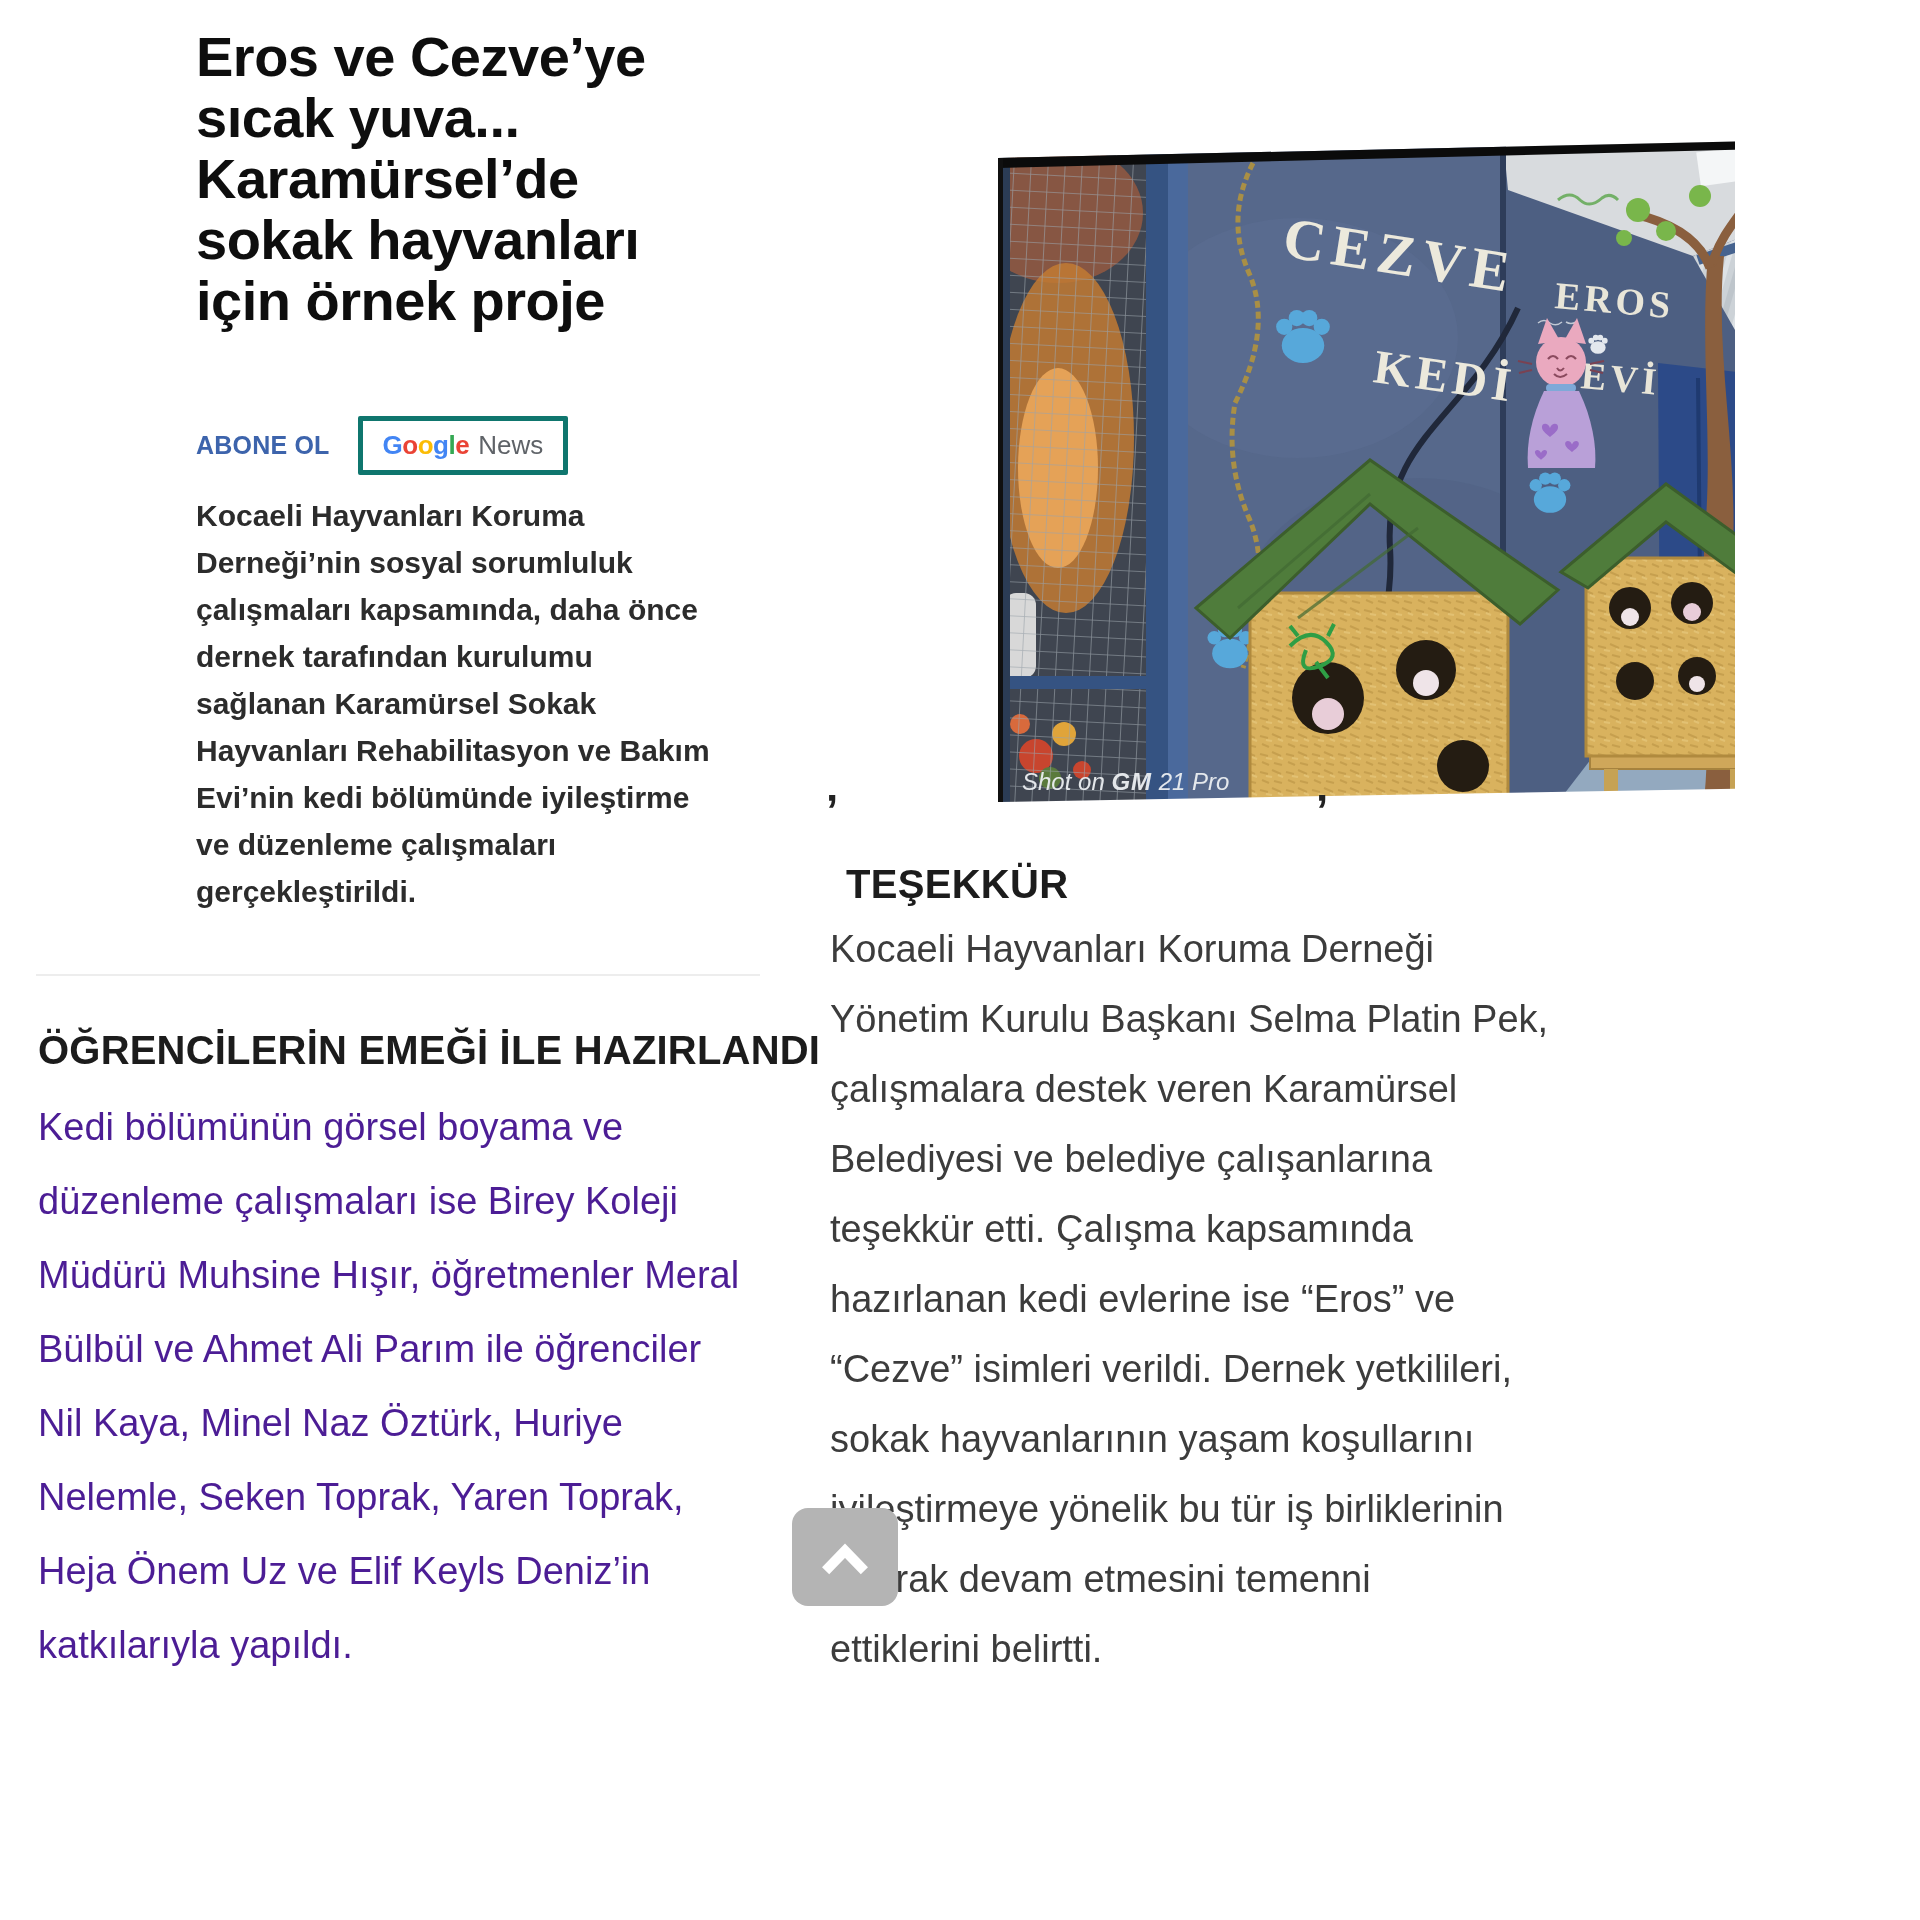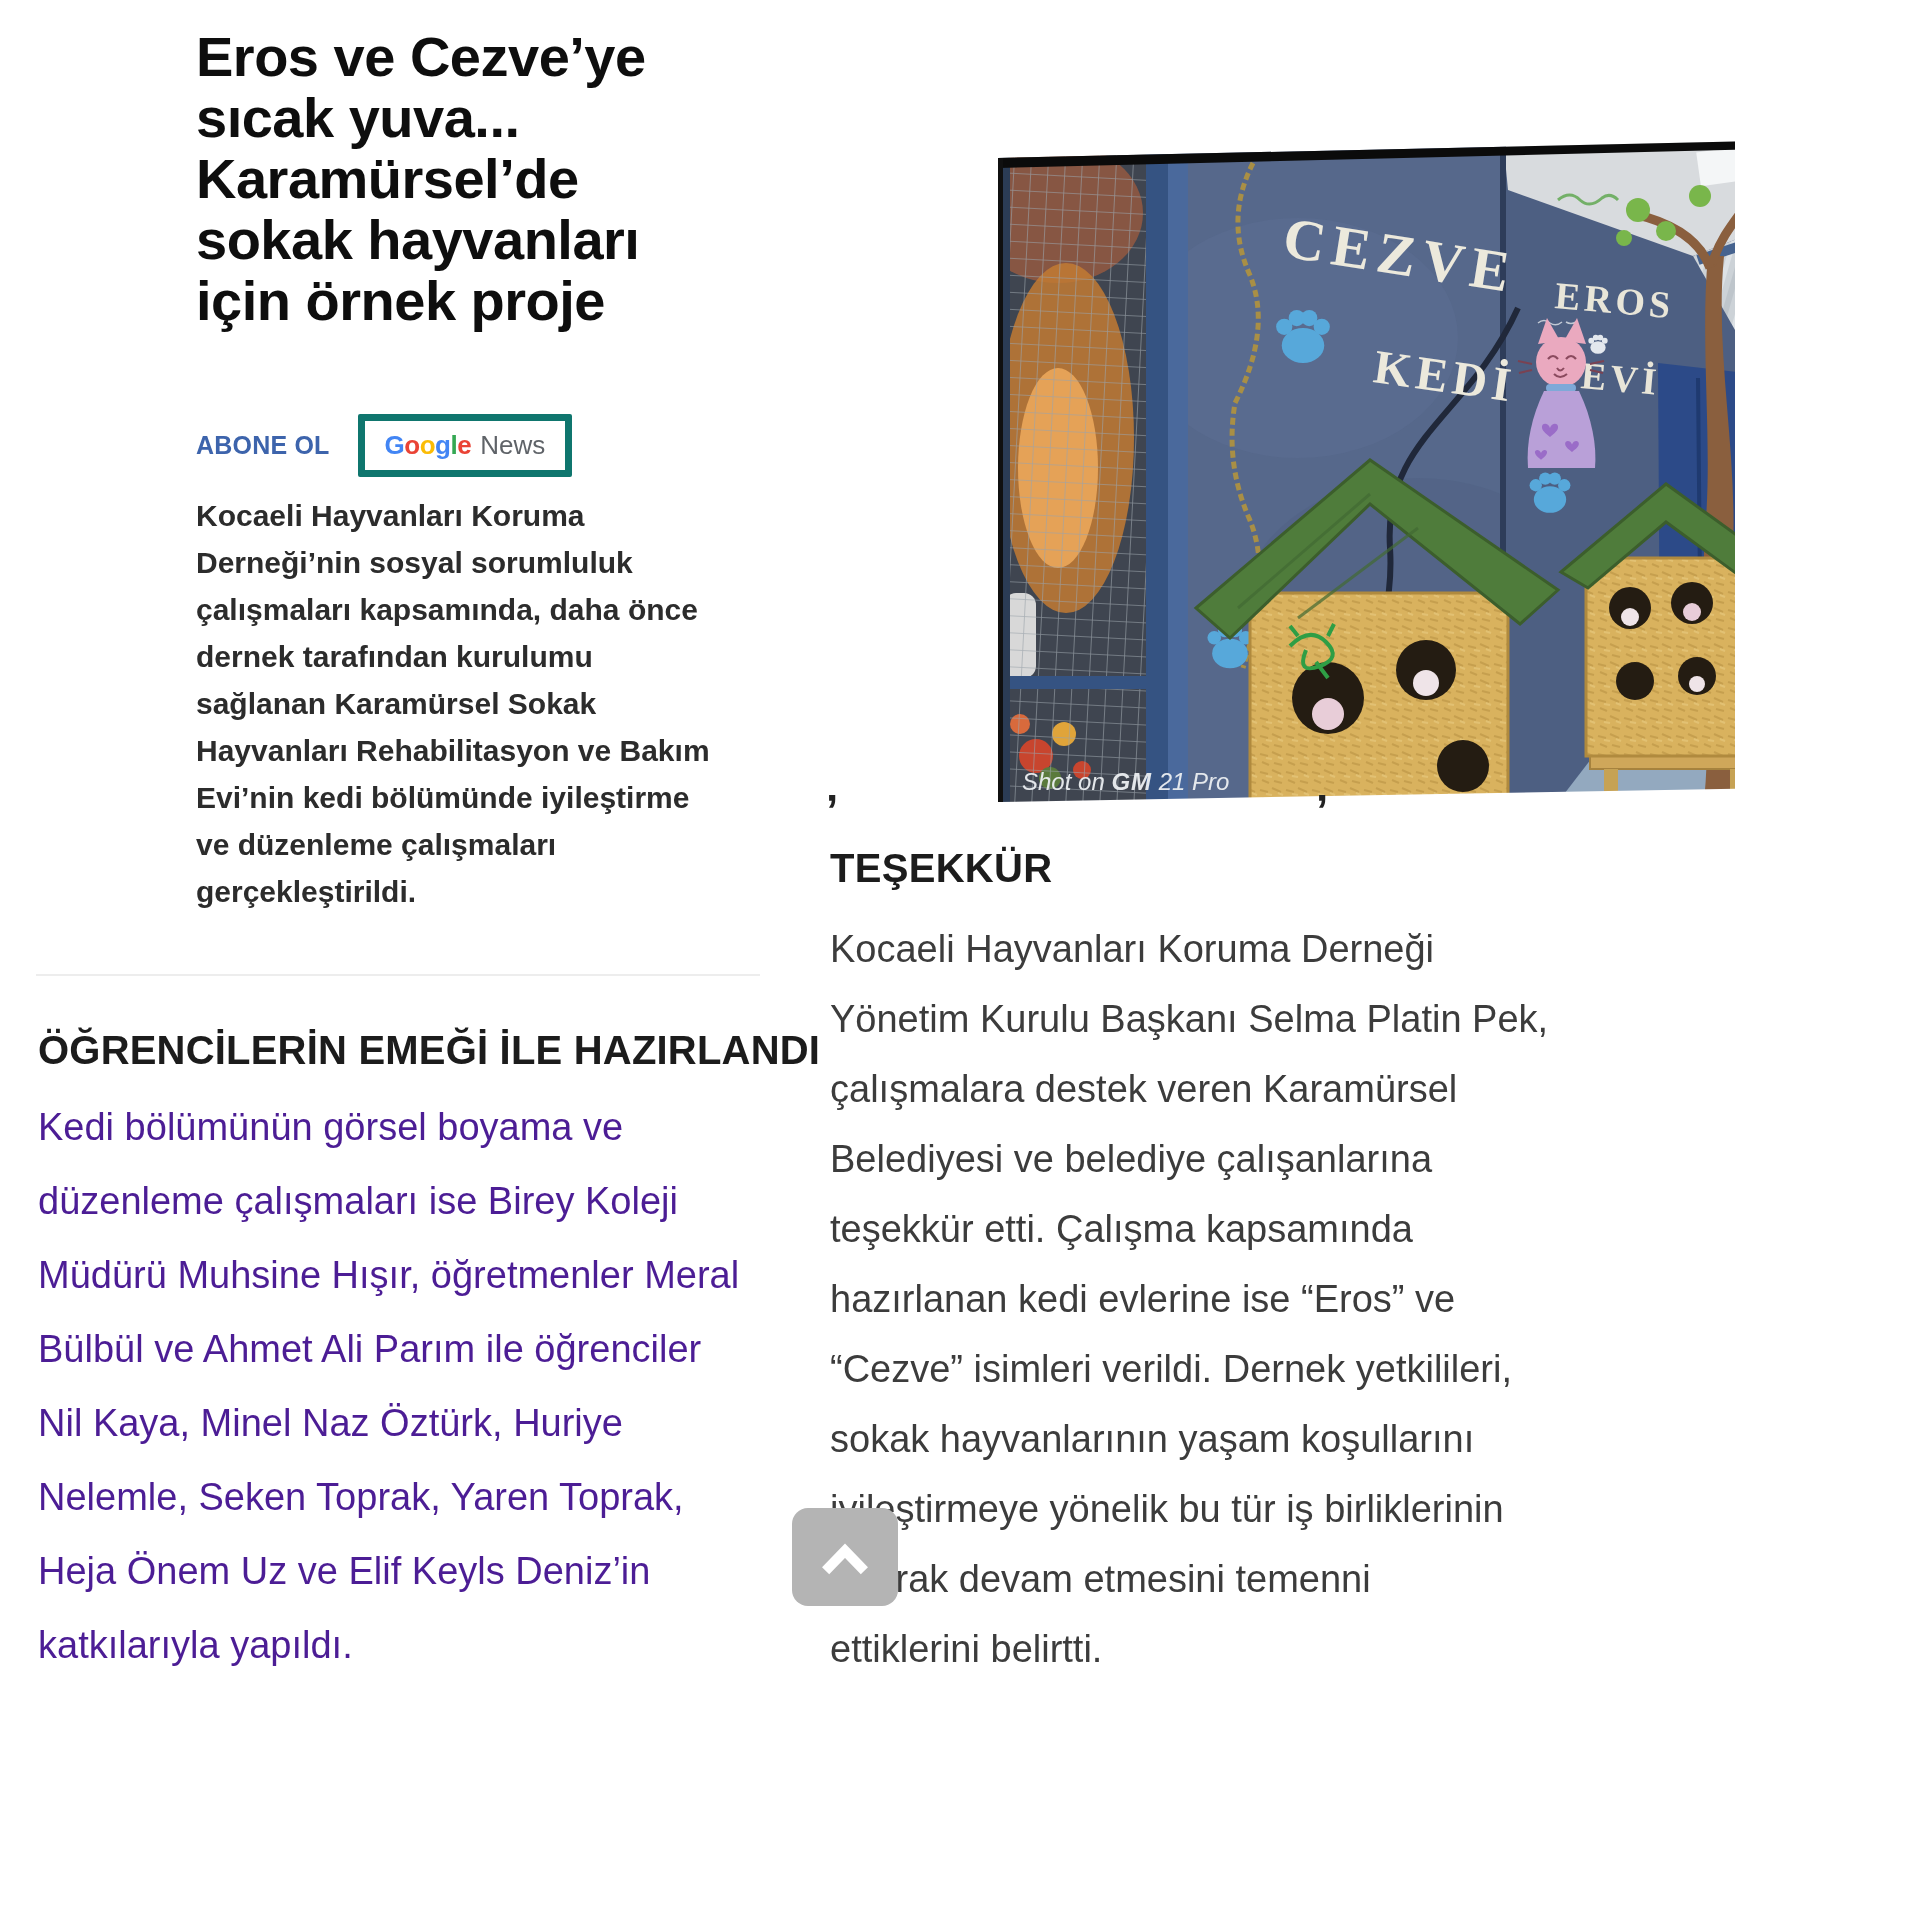--- a/index.html
+++ b/index.html
@@ -8,21 +8,21 @@
   .abs{position:absolute;}
   .pre{white-space:pre;}
 
   
   .headline{left:196px;top:26px;font-size:56px;line-height:61px;font-weight:800;
             letter-spacing:-0.5px;color:#0e0e0e;margin:0;}
 
   
   .sub-row{left:196px;top:420px;height:50px;display:flex;align-items:center;gap:28px;}
   .sub-link{color:#3d64ac;font-size:25px;font-weight:700;letter-spacing:0.2px;text-decoration:none;cursor:pointer;}
-  .gnews-btn{display:inline-flex;align-items:center;background:#fff;border:7px solid #0f766e;
+  .gnews-btn{display:inline-flex;align-items:center;background:#fff;border:5px solid #0f766e;
              border-radius:2px;padding:9px 20px;font-size:26px;cursor:pointer;
              font-family:"Liberation Sans","DejaVu Sans",sans-serif;}
   .glogo{font-weight:600;letter-spacing:-0.5px;}
   .gnews-word{color:#5f6368;font-weight:400;margin-left:9px;}
 
   
   .lead{left:196px;top:492px;font-size:30px;line-height:47px;font-weight:700;color:#2c2c2c;margin:0;}
 
   .divider{left:36px;top:974px;width:724px;height:2px;background:#ededed;}
 
@@ -32,21 +32,21 @@
 
   
   .photo{left:998px;top:138px;width:892px;height:664px;display:block;}
 
   
   .mark{font-size:44px;font-weight:700;color:#222;line-height:30px;}
   .mark-left{left:826px;top:796px;}
   .mark-right{left:1316px;top:796px;}
 
   
-  .h-right{left:830px;top:846px;font-size:40px;font-weight:800;color:#1c1c1c;letter-spacing:0.3px;margin:0;}
+  .h-right{left:830px;top:846px;font-size:40px;font-weight:800;color:#1c1c1c;letter-spacing:0.3px;margin:16px;}
   .p-right{left:830px;top:914px;font-size:38px;line-height:70px;font-weight:400;color:#3c3c3c;margin:0;}
 
   
   .scroll-top{left:792px;top:1508px;width:106px;height:98px;background:#b4b4b4;border:none;
               border-radius:16px;display:flex;align-items:center;justify-content:center;cursor:pointer;}
 </style>
 </head>
 <body>
 
 <div class="page">

